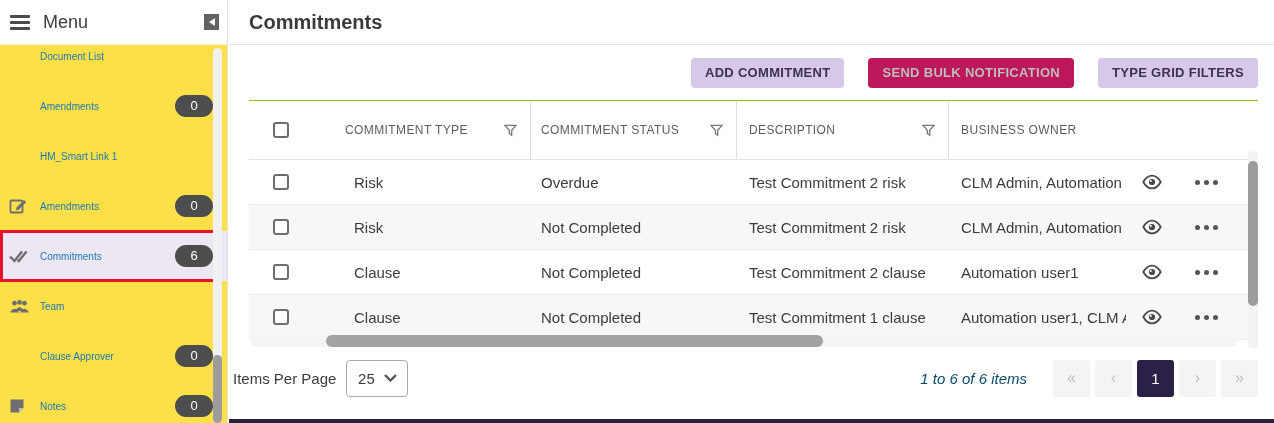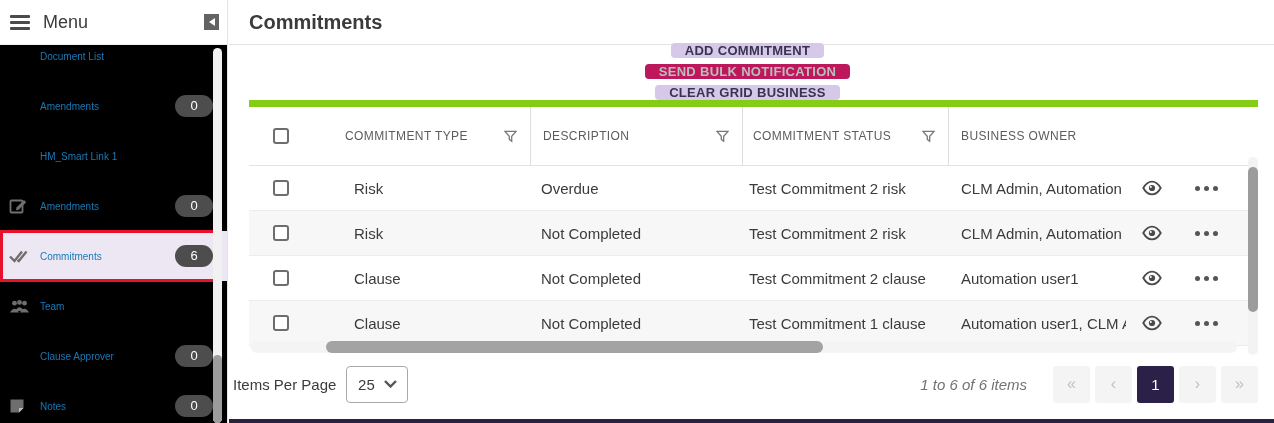--- a/index.html
+++ b/index.html
@@ -1,21 +1,21 @@
 <!DOCTYPE html>
 <html><head>
 <meta charset="utf-8">
 <style>
   * { margin:0; padding:0; box-sizing:border-box; }
   html,body { width:1274px; height:423px; overflow:hidden; background:#fff;
     font-family:"Liberation Sans", sans-serif; color:#3b3b3b; }
   .app { position:relative; width:1274px; height:423px; }
 
   
-  .sidebar { position:absolute; left:0; top:0; width:228px; height:423px; background:#000000; border-right:1px solid #e3e3e3; }
+  .sidebar { position:absolute; left:0; top:0; width:228px; height:423px; background:#fde047; border-right:1px solid #e3e3e3; }
   .side-top { position:relative; z-index:3; height:45px; background:#fff; border-bottom:1px solid #ededed;
     display:flex; align-items:center; padding:0 8px 0 10px; }
   .hamburger { width:20px; display:flex; flex-direction:column; gap:3px; cursor:pointer; }
   .hamburger span { display:block; height:3px; background:#4a4a4a; border-radius:1px; }
   .side-title { font-size:18px; color:#3c3c3c; margin-left:13px; }
   .collapse-btn { margin-left:auto; width:15px; height:16px; background:#636363; display:flex; align-items:center; justify-content:center; cursor:pointer; }
   .collapse-btn i { display:block; width:0; height:0; border-top:4px solid transparent; border-bottom:4px solid transparent; border-right:6px solid #fff; }
 
   .menu { position:absolute; top:31px; left:0; right:0; z-index:1; }
   .menu-item { position:relative; height:50px; display:flex; align-items:center; padding:0 14px 0 40px; cursor:pointer; }
@@ -27,26 +27,26 @@
   .annotation-box { position:absolute; left:0; top:-1px; bottom:-1px; right:8px; border:3px solid #e8112d; pointer-events:none; }
 
   .side-scroll-track { position:absolute; z-index:2; left:213px; top:48px; bottom:0; width:9px; background:#f1f1f1; border-radius:5px; }
   .side-scroll-thumb { position:absolute; left:0; bottom:0; width:9px; height:68px; background:#9c9c9c; border-radius:5px; }
 
   
   .main { position:absolute; left:229px; top:0; right:0; bottom:0; background:#fff; }
   .main-header { height:45px; border-bottom:1px solid #e4e4e4; display:flex; align-items:center; padding-left:20px; }
   .page-title { font-size:20px; font-weight:bold; color:#3b3b3b; }
 
-  .toolbar { height:55px; display:flex; align-items:center; justify-content:flex-end; gap:6px; padding-right:8px;flex-direction:column; }
+  .toolbar { height:55px; display:flex; align-items:center; justify-content:flex-end; gap:24px; padding-right:16px; }
   .btn { height:30px; padding:0 14px; border:none; border-radius:4px; font-family:inherit; font-size:13px; font-weight:bold;
     letter-spacing:.3px; cursor:pointer; color:#3a3250; background:#d5c8e8; }
   .btn.disabled { background:#be185d; color:#bdbdbd; cursor:default; }
 
-  .grid { position:relative; margin:0 16px 0 20px; border-top:7px solid #84cc16; }
+  .grid { position:relative; margin:0 16px 0 20px; border-top:1px solid #84cc16; }
   .grid-header { display:flex; height:59px; border-bottom:1px solid #e3e3e3; }
   .gh-cell { display:flex; align-items:center; height:100%; font-size:12px; color:#5c5c5c; letter-spacing:.4px; }
   .gh-cell.with-div { border-right:1px solid #dedede; justify-content:space-between; padding-right:13px; }
   .c-check { width:96px; padding-left:24px; }
   .c-type { width:186px; }
   .c-status { width:206px; padding-left:10px; }
   .c-desc { width:212px; padding-left:12px; }
   .c-owner { flex:1; padding-left:12px; }
   .c-eye { width:52px; justify-content:center; }
   .c-menu { width:80px; justify-content:center; padding-right:24px; }
@@ -61,21 +61,21 @@
 
   .h-scroll-track { position:absolute; left:2px; top:234px; width:986px; height:12px; background:#f4f4f4; border-radius:6px; }
   .h-scroll-thumb { position:absolute; left:75px; top:0; width:497px; height:12px; background:#a3a3a3; border-radius:6px; }
   .v-scroll-track { position:absolute; right:0; top:50px; width:10px; height:198px; background:#f3f3f3; border-radius:5px; }
   .v-scroll-thumb { position:absolute; left:0; top:10px; width:10px; height:145px; background:#9c9c9c; border-radius:5px; }
 
   .footer-bar { display:flex; align-items:center; padding:14px 16px 0 4px; height:62px; }
   .ipp-label { font-size:15px; color:#3b3b3b; }
   .ipp-select { margin-left:10px; width:62px; height:37px; border:1px solid #a9a9a9; border-radius:4px;
     display:flex; align-items:center; justify-content:center; gap:9px; font-size:15px; color:#3b3b3b; cursor:pointer; background:#fff; }
-  .range-text { margin-left:auto; font-size:15px; font-style:italic; color:#737373; }
+  .range-text { margin-left:auto; font-size:15px; font-style:italic; color:#0c4a6e; }
   .pagination { display:flex; gap:5px; margin-left:26px; }
   .page-btn { width:37px; height:37px; border-radius:3px; background:#f4f4f4; color:#c0c0c0; font-size:16px;
     display:flex; align-items:center; justify-content:center; cursor:pointer; user-select:none; }
   .page-btn.active { background:#2b2047; color:#fff; font-size:15px; }
 
   .bottom-line { position:absolute; left:0; right:0; bottom:0; height:4px; background:#29223f; }
   svg { display:block; }
 </style>
 </head>
 <body>
@@ -162,46 +162,46 @@
   </div>
 
   <div class="main">
     <div class="main-header">
       <span class="page-title">Commitments</span>
     </div>
 
     <div class="toolbar">
       <button class="btn">ADD COMMITMENT</button>
       <button class="btn disabled">SEND BULK NOTIFICATION</button>
-      <button class="btn">CLEAR GRID BUSINESS</button>
+      <button class="btn">TYPE GRID FILTERS</button>
     </div>
 
     <div class="grid">
       <div class="grid-header">
         <div class="gh-cell c-check">
           <span class="checkbox"></span>
         </div>
         <div class="gh-cell c-type with-div">
           <span>COMMITMENT TYPE</span>
           <span class="filter-icon">
             <svg width="13" height="13" viewBox="0 0 14 14" fill="none" stroke="#777" stroke-width="1.4">
                 <path d="M1 1.5 h12 L8.3 6.8 V12 L5.7 10.2 V6.8 Z"></path>
               </svg>
           </span>
         </div>
-        <div class="gh-cell c-desc with-div">
-          <span>DESCRIPTION</span>
+        <div class="gh-cell c-status with-div">
+          <span>COMMITMENT STATUS</span>
           <span class="filter-icon">
             <svg width="13" height="13" viewBox="0 0 14 14" fill="none" stroke="#777" stroke-width="1.4">
                 <path d="M1 1.5 h12 L8.3 6.8 V12 L5.7 10.2 V6.8 Z"></path>
               </svg>
           </span>
         </div>
-        <div class="gh-cell c-status with-div">
-          <span>COMMITMENT STATUS</span>
+        <div class="gh-cell c-desc with-div">
+          <span>DESCRIPTION</span>
           <span class="filter-icon">
             <svg width="13" height="13" viewBox="0 0 14 14" fill="none" stroke="#777" stroke-width="1.4">
                 <path d="M1 1.5 h12 L8.3 6.8 V12 L5.7 10.2 V6.8 Z"></path>
               </svg>
           </span>
         </div>
         <div class="gh-cell c-owner">
           <span>BUSINESS OWNER</span>
         </div>
         <div class="gh-cell c-eye"></div>

